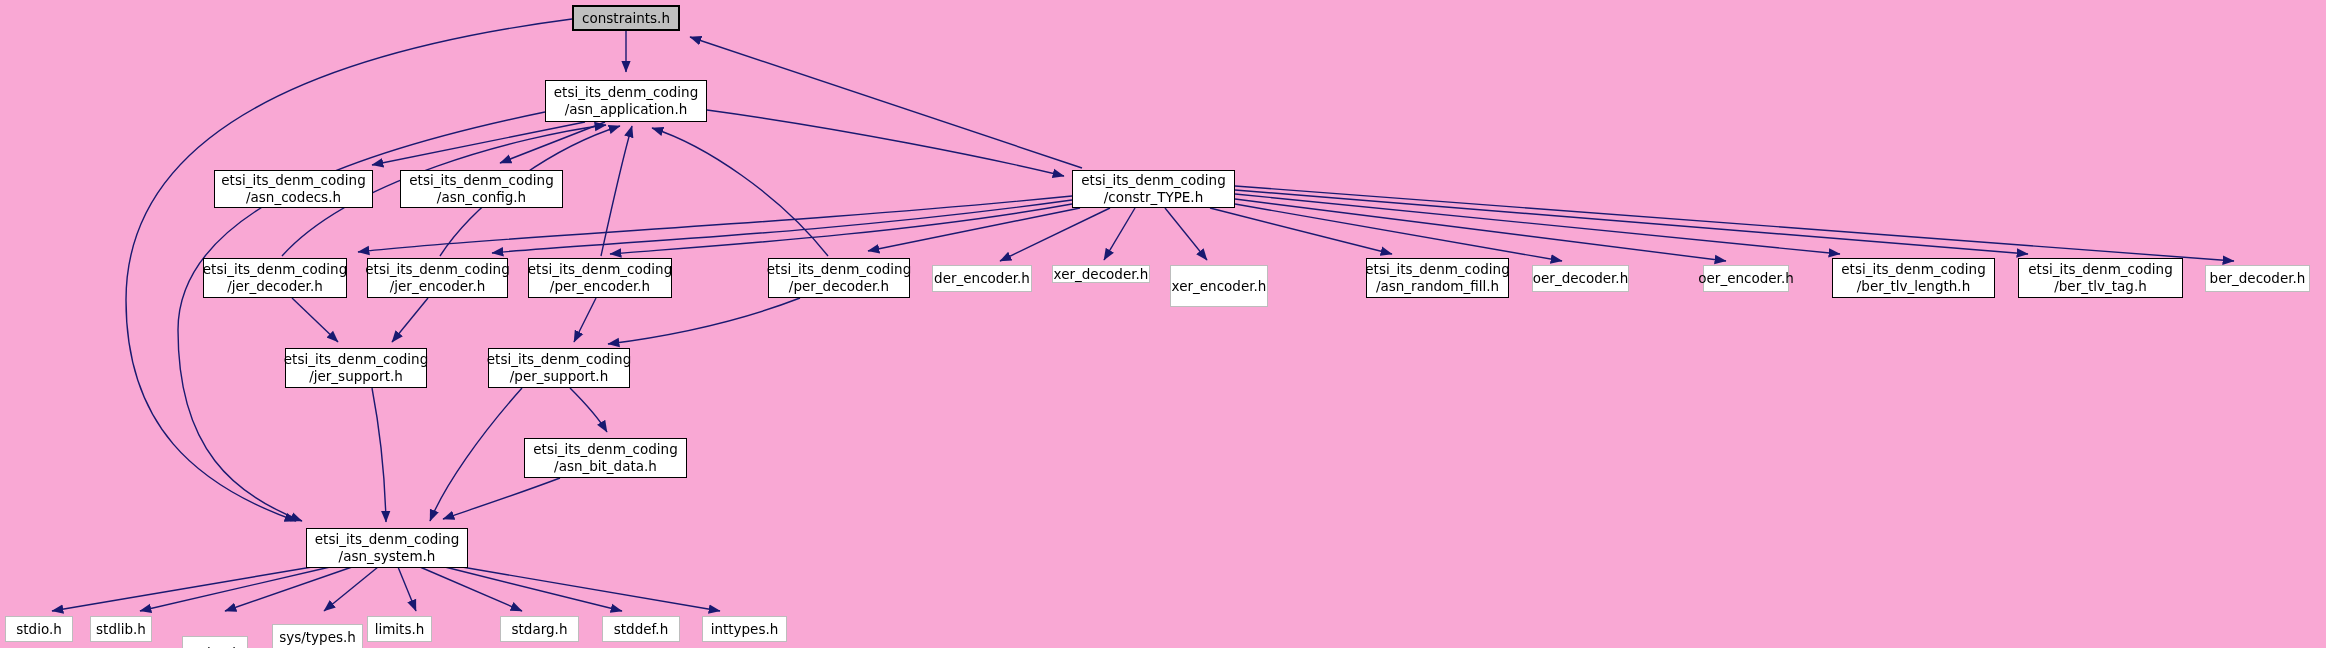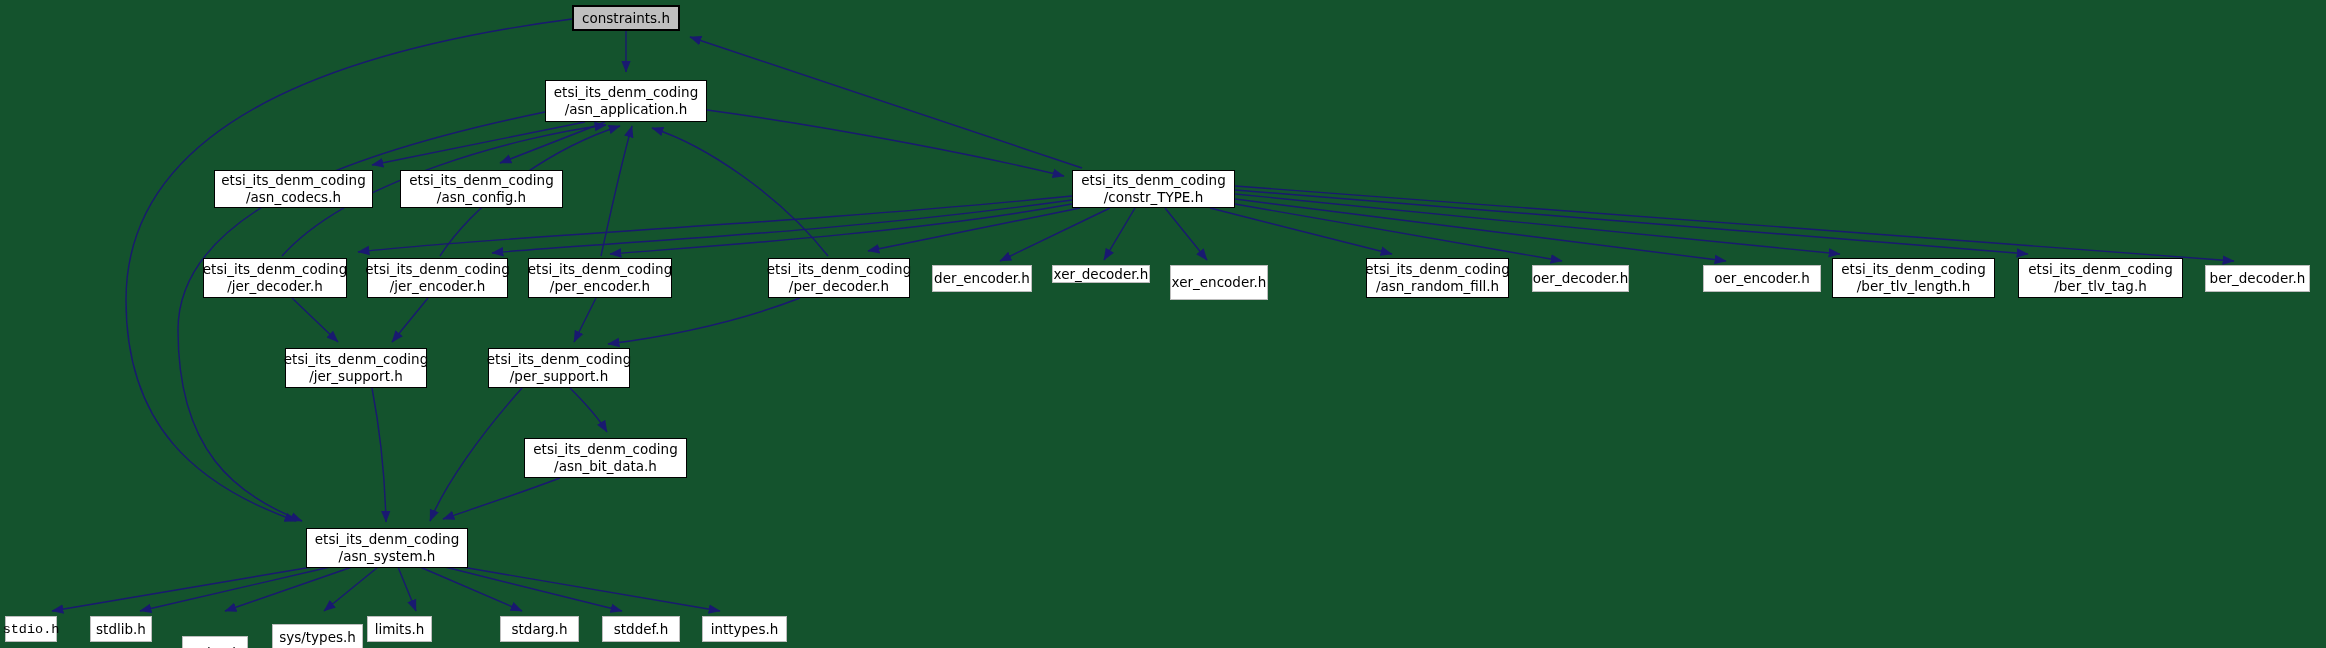--- a/index.html
+++ b/index.html
@@ -1,20 +1,20 @@
 <!DOCTYPE html>
 <html><head>
 <meta charset="utf-8">
 <style>
   html,body{margin:0;padding:0;background:#ffffff;}
   .canvas{
     position:relative;
     width:2326px;
     height:648px;
-    background:#14532d;
+    background:#f9a8d4;
     font-family:"DejaVu Sans", sans-serif;
     overflow:hidden;
   }
   .edge-layer{position:absolute;left:0;top:0;width:2326px;height:648px;}
   .edge{stroke:#191970;fill:none;stroke-width:1.4px;}
   .node{
     position:absolute;
     box-sizing:border-box;
     display:flex;
     align-items:center;
@@ -96,39 +96,39 @@
   <div class="node" style="left:203px;top:258px;width:144px;height:40px;">etsi_its_denm_coding
 /jer_decoder.h</div>
   <div class="node" style="left:367px;top:258px;width:141px;height:40px;">etsi_its_denm_coding
 /jer_encoder.h</div>
   <div class="node" style="left:528px;top:258px;width:144px;height:40px;">etsi_its_denm_coding
 /per_encoder.h</div>
   <div class="node" style="left:768px;top:258px;width:142px;height:40px;">etsi_its_denm_coding
 /per_decoder.h</div>
   <div class="node external" style="left:932px;top:265px;width:100px;height:27px;">der_encoder.h</div>
   <div class="node external" style="left:1052px;top:265px;width:98px;height:18px;">xer_decoder.h</div>
-  <div class="node external" style="left:1170px;top:265px;width:98px;height:35px;">xer_encoder.h</div>
+  <div class="node external" style="left:1170px;top:265px;width:98px;height:42px;">xer_encoder.h</div>
   <div class="node" style="left:1366px;top:258px;width:143px;height:40px;">etsi_its_denm_coding
 /asn_random_fill.h</div>
   <div class="node external" style="left:1532px;top:265px;width:97px;height:27px;">oer_decoder.h</div>
-  <div class="node external" style="left:1703px;top:265px;width:118px;height:27px;">oer_encoder.h</div>
+  <div class="node external" style="left:1703px;top:265px;width:86px;height:27px;">oer_encoder.h</div>
   <div class="node" style="left:1832px;top:258px;width:163px;height:40px;">etsi_its_denm_coding
 /ber_tlv_length.h</div>
   <div class="node" style="left:2018px;top:258px;width:165px;height:40px;">etsi_its_denm_coding
 /ber_tlv_tag.h</div>
   <div class="node external" style="left:2205px;top:265px;width:105px;height:27px;">ber_decoder.h</div>
   <div class="node" style="left:285px;top:348px;width:142px;height:40px;">etsi_its_denm_coding
 /jer_support.h</div>
   <div class="node" style="left:488px;top:348px;width:142px;height:40px;">etsi_its_denm_coding
 /per_support.h</div>
   <div class="node" style="left:524px;top:438px;width:163px;height:40px;">etsi_its_denm_coding
 /asn_bit_data.h</div>
   <div class="node" style="left:306px;top:528px;width:162px;height:40px;">etsi_its_denm_coding
 /asn_system.h</div>
-  <div class="node external" style="left:5px;top:616px;width:52px;height:26px;font-family:Liberation Mono, monospace;">stdio.h</div>
+  <div class="node external" style="left:5px;top:616px;width:68px;height:26px;">stdio.h</div>
   <div class="node external" style="left:90px;top:616px;width:62px;height:26px;">stdlib.h</div>
   <div class="node external" style="left:182px;top:636px;width:66px;height:34px;text-align:center;">string.h</div>
   <div class="node external" style="left:272px;top:624px;width:91px;height:26px;">sys/types.h</div>
   <div class="node external" style="left:367px;top:616px;width:65px;height:26px;">limits.h</div>
   <div class="node external" style="left:500px;top:616px;width:79px;height:26px;">stdarg.h</div>
   <div class="node external" style="left:602px;top:616px;width:78px;height:26px;">stddef.h</div>
   <div class="node external" style="left:702px;top:616px;width:85px;height:26px;">inttypes.h</div>
 
 </div>
 

